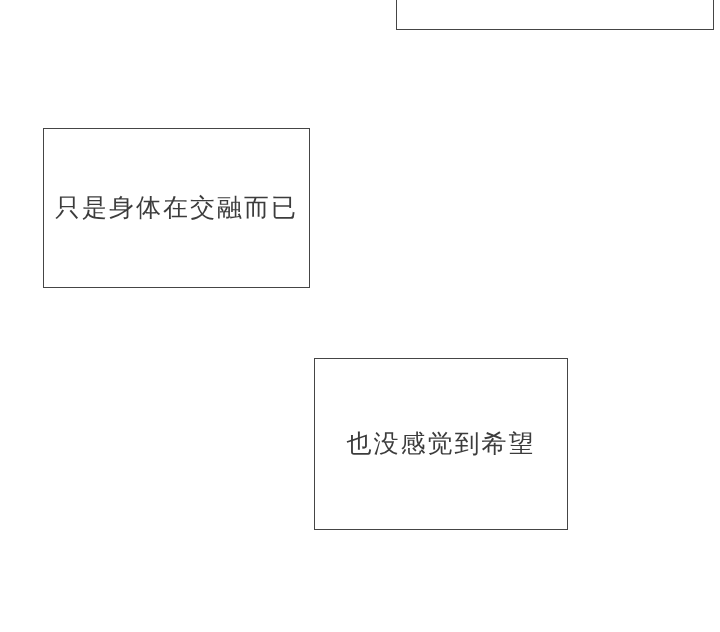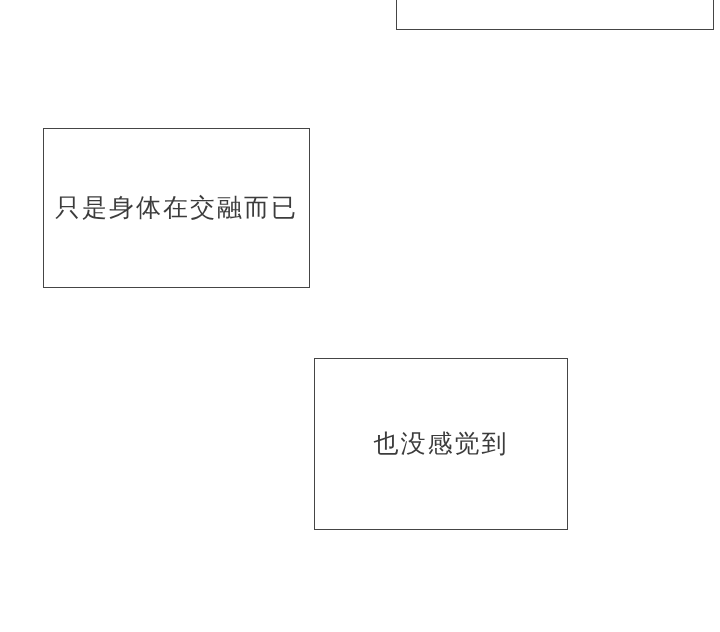--- a/index.html
+++ b/index.html
@@ -60,15 +60,16 @@
 
   <div class="bubble bubble-top-partial"></div>
 
   <div class="bubble bubble-left">
     <div class="speech-line">只是身体</div>
     <div class="speech-line">在交融而已</div>
   </div>
 
   <div class="bubble bubble-right">
     <div class="speech-line">也没感觉到</div>
+    <div class="speech-line">希望</div>
   </div>
 
 </div>
 
 </body></html>

